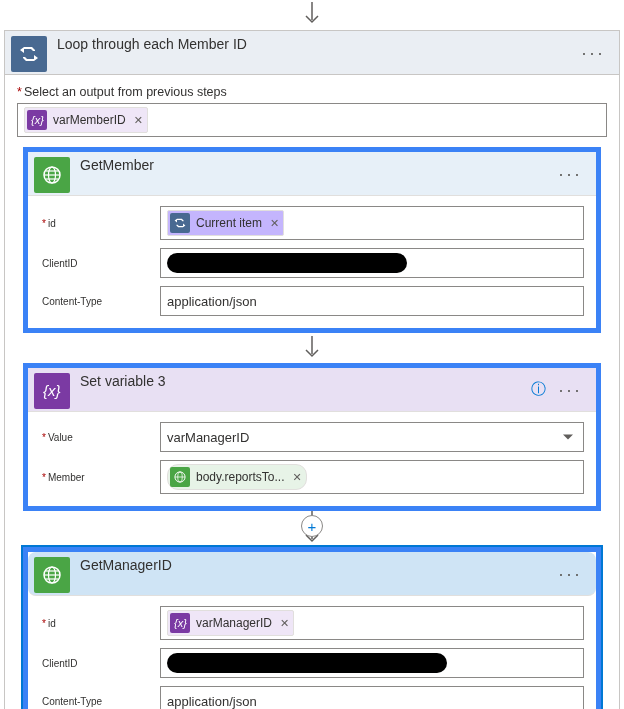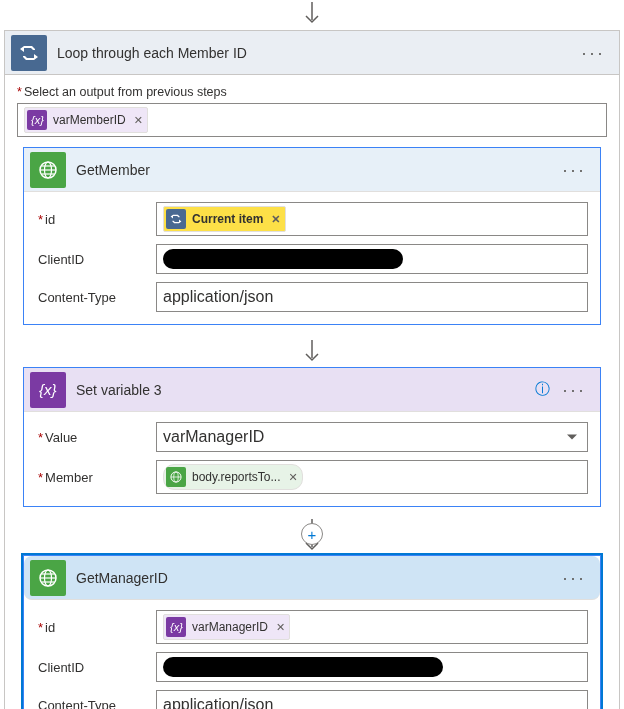--- a/index.html
+++ b/index.html
@@ -7,21 +7,21 @@
   .flow-arrow { display:flex; justify-content:center; align-items:center; height:30px; position:relative; }
   .flow-arrow svg { display:block; }
   .add-btn {
     width:22px; height:22px; border:1px solid #8a8886; border-radius:50%;
     background:#fff; display:flex; align-items:center; justify-content:center;
     position:absolute; top:4px; cursor:pointer; z-index:2;
   }
   .add-btn span { color:#0078d4; font-size:15px; line-height:1; font-weight:400; }
   .outer-card { border:1px solid #c8c6c4; background:#fafafa; margin:0 4px 8px 4px; }
   .card-header {
-    display:flex; align-items:center; height:44px; padding:16px 6px;
+    display:flex; height:44px; padding:5px 6px;
     border-bottom:1px solid #e1dfdd;
   }
   .hdr-loop   { background:#eaeef3; border-bottom-color:#c8c6c4; }
   .hdr-http   { background:#e7f0f8; }
   .hdr-http.selected { background:#cfe4f5;border-radius:8px; }
   .hdr-var    { background:#e8e0f3; }
   .hdr-icon {
     width:36px; height:36px; display:flex; align-items:center; justify-content:center;
     border-radius:2px; margin-right:10px; flex-shrink:0;
   }
@@ -35,45 +35,45 @@
   .ellipsis { font-size:18px; color:#605e5c; letter-spacing:2px; cursor:pointer; line-height:1; }
   .card-body { padding:10px 12px 12px 12px; }
   .outer-card .card-body { background:#fff; }
   .hint-label { font-size:12.5px; margin-bottom:4px; }
   .req::before { content:"*"; color:#a80000; margin-right:2px; }
   .token-box, .input-box {
     border:1px solid #8a8886; min-height:30px; padding:3px 6px;
     display:flex; align-items:center; gap:4px; background:#fff; width:100%;
   }
   .input-box input {
-    border:none; outline:none; width:100%; font-family:inherit; font-size:16px;
+    border:none; outline:none; width:100%; font-family:inherit; font-size:13px;
     background:transparent; color:#323130;
   }
   .token {
     display:inline-flex; align-items:center; gap:6px;
     background:#f3f2f1; border:1px solid #e1dfdd; border-radius:2px;
     padding:2px 4px 2px 2px; font-size:12px; color:#323130;
   }
   .token.var   { background:#efe6f7; }
-  .token.loop  { background:#fde047;font-weight:bold; }
+  .token.loop  { background:#c4b5fd; }
   .token.http  { background:#e7f3e7;border-radius:11px; }
   .token-ic {
     width:20px; height:20px; display:flex; align-items:center; justify-content:center;
     border-radius:2px; flex-shrink:0;
   }
   .token-ic.var  { background:#7b3aa3; }
   .token-ic.loop { background:#486991; }
   .token-ic.http { background:#4aa545; }
   .token-x { color:#605e5c; font-size:11px; margin-left:2px; cursor:pointer; }
   .inner { margin:10px 6px 6px 6px; }
-  .inner-card { border:1px solid #3b82f6; background:#fff; margin-bottom:12px; }
+  .inner-card { border:5px solid #3b82f6; background:#fff; margin-bottom:0; }
   .inner-card.selected { outline:2px solid #0078d4; }
   .form-row { display:flex; align-items:center; margin-bottom:8px; }
   .form-row:last-child { margin-bottom:0; }
-  .form-label { width:120px; font-size:13px; color:#323130; padding-left:2px; }
+  .form-label { width:120px; font-size:10px; color:#323130; padding-left:2px; }
   .form-label.req::before { content:"*"; color:#a80000; margin-right:2px; }
   .form-field { flex:1; }
   .select-like { position:relative; }
   .select-like::after {
     content:""; position:absolute; right:10px; top:50%; transform:translateY(-50%);
     border-left:5px solid transparent; border-right:5px solid transparent;
     border-top:5px solid #605e5c;
   }
   .redact {
     height:20px; background:#000; border-radius:10px;

